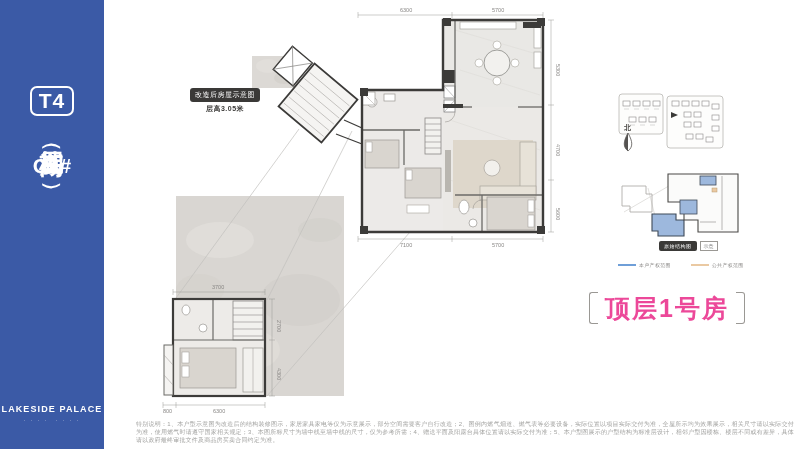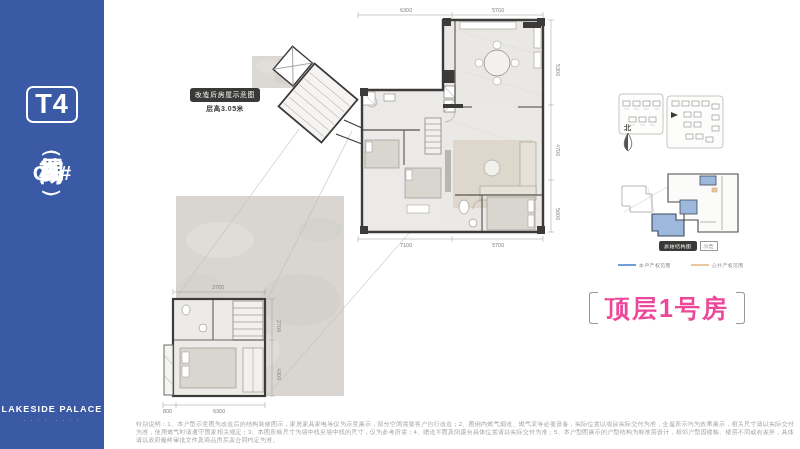--- a/index.html
+++ b/index.html
@@ -3,21 +3,21 @@
 <meta charset="utf-8">
 <style>
   html,body{margin:0;padding:0;background:#fff;}
   *{box-sizing:border-box;font-family:"Liberation Sans",sans-serif;}
   #stage{position:relative;width:800px;height:449px;background:#ffffff;overflow:hidden;}
 
   
   .sidebar{position:absolute;left:0;top:0;width:104px;height:449px;background:#3b5aa6;
            display:flex;flex-direction:column;align-items:center;color:#fff;}
   .tower-badge{margin-top:86px;border:2px solid #fff;border-radius:7px;
-               padding:1px 7px;font-size:27px;font-weight:bold;letter-spacing:1px;}
+               padding:1px 7px;font-size:21px;font-weight:bold;letter-spacing:1px;}
   .v-title{margin-top:16px;display:flex;flex-direction:column;align-items:center;}
   .v-title .zh{font-size:24px;font-weight:bold;line-height:27px;letter-spacing:0;}
   .v-paren{display:block;height:18px;line-height:16px;font-size:20px;transform:rotate(90deg);font-weight:bold;}
   .v-unit{font-size:21px;font-weight:bold;margin:4px 0;letter-spacing:0;}
   .brand{position:absolute;bottom:26px;left:0;width:104px;text-align:center;}
   .brand .en{font-size:9px;font-weight:bold;letter-spacing:1.1px;}
   .brand .sub{font-size:5px;letter-spacing:2px;margin-top:3px;opacity:.85;}
 
   
   .plan-badge{position:absolute;left:189px;top:83px;width:72px;text-align:center;}

